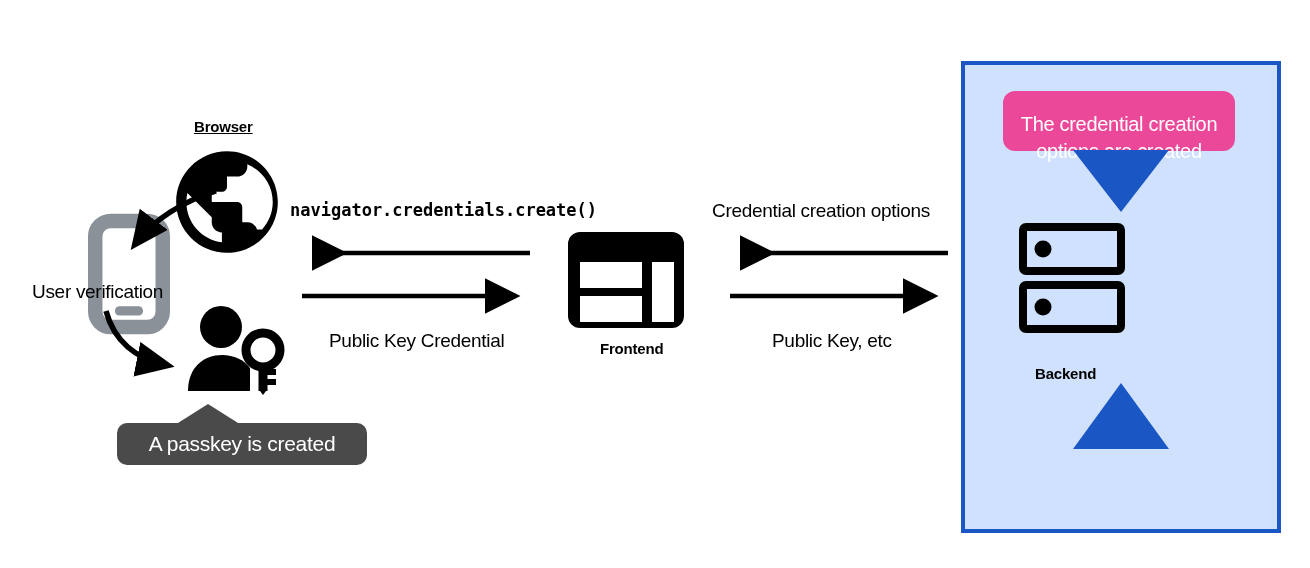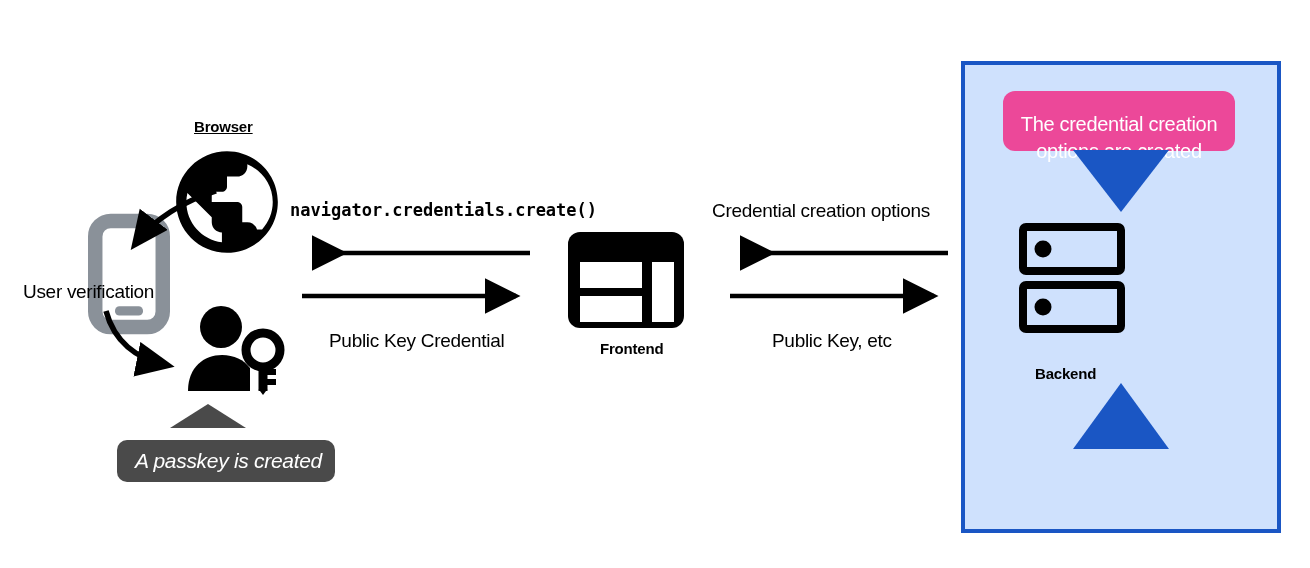--- a/index.html
+++ b/index.html
@@ -108,21 +108,21 @@
     <svg width="130" height="90" viewBox="0 0 130 90">
       <defs>
         <marker id="ahBlackA" markerWidth="7" markerHeight="7" refX="5.4" refY="3.2" orient="auto">
           <path d="M0,0 L7,3.2 L0,6.4 z" fill="#000000"></path>
         </marker>
       </defs>
       <path d="M120,8 C 88,18 58,36 40,60" stroke="#000000" stroke-width="5.5" fill="none" marker-end="url(#ahBlackA)"></path>
     </svg>
   </div>
 
-  <div class="abs lbl-plain" style="left:23px; top:281px;">User verification</div>
+  <div class="abs lbl-plain" style="left:32px; top:281px;">User verification</div>
 
   <div class="abs" style="left:186px; top:305px;">
     <svg width="100" height="88" viewBox="0 0 100 88">
       <circle cx="35" cy="22" r="21" fill="#000000"></circle>
       <path d="M2 86 C 2 62, 18 50, 36 50 C 48 50, 58 55, 64 63 L64 86 Z" fill="#000000"></path>
       <circle cx="77" cy="45" r="17" fill="none" stroke="#000000" stroke-width="9"></circle>
       <rect x="72.5" y="58" width="9" height="28" fill="#000000"></rect>
       <rect x="81" y="64" width="9" height="6" fill="#000000"></rect>
       <rect x="81" y="74" width="9" height="6" fill="#000000"></rect>
       <path d="M72.5 84 L81.5 84 L77 90 Z" fill="#000000"></path>
@@ -138,21 +138,21 @@
       </defs>
       <path d="M6,4 C 14,34 36,52 66,58" stroke="#000000" stroke-width="5.5" fill="none" marker-end="url(#ahBlackB)"></path>
     </svg>
   </div>
 
   <div class="abs" style="left:170px; top:404px; width:80px; height:22px;">
     <svg width="80" height="24" viewBox="0 0 80 24">
       <path d="M0,24 L38,0 L76,24 Z" fill="#4a4a4a"></path>
     </svg>
   </div>
-  <div class="abs callout-dark" style="left:117px; top:440px; width:218px; height:42px; line-height:26px;font-style:italic;">A passkey is created</div>
+  <div class="abs callout-dark" style="left:117px; top:423px; width:250px; height:42px; line-height:26px;">A passkey is created</div>
 
   <div class="abs lbl-mono" style="left:290px; top:200px;font-weight:bold;">navigator.credentials.create()</div>
 
   <div class="abs" style="left:300px; top:240px;">
     <svg width="232" height="26" viewBox="0 0 232 26">
       <defs>
         <marker id="ahL1" markerWidth="8" markerHeight="8" refX="7" refY="4" orient="auto">
           <path d="M8,0 L0,4 L8,8 z" fill="#000000"></path>
         </marker>
       </defs>

